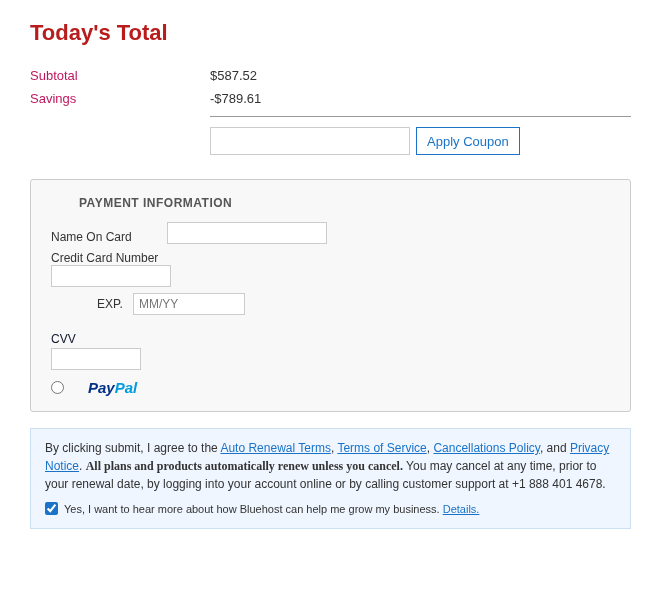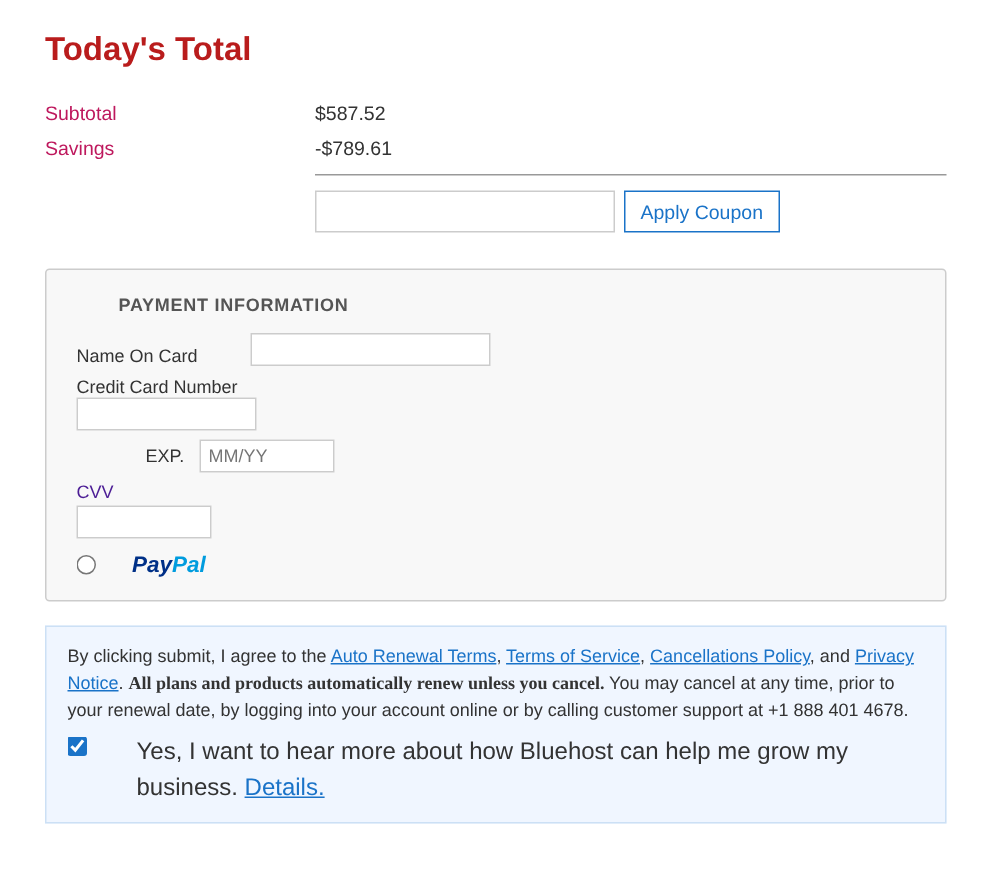--- a/index.html
+++ b/index.html
@@ -199,21 +199,21 @@
 
     .form-block {
       margin-bottom: 6px;
     }
 
     .form-input-cc {
       width: 120px;
     }
 
     .form-input-exp {
-      width: 90px;
+      width: 112px;
     }
 
     .form-input-cvv {
       width: 90px;
     }
 
     .exp-row {
       display: flex;
       align-items: center;
       margin-bottom: 6px;
@@ -228,22 +228,23 @@
     }
 
     .cvv-row {
       display: flex;
       flex-direction: column;
       margin-bottom: 10px;
     }
 
     .cvv-label {
       font-size: 12px;
-      color: #4c1d95;
+      color: #0f172a;
       margin-bottom: 2px;
+      margin-top: 11px;
     }
 
     .paypal-row {
       display: flex;
       align-items: center;
       gap: 24px;
       margin-top: 8px;
     }
 
     .paypal-logo {
@@ -280,23 +281,22 @@
       margin-top: 8px;
       gap: 6px;
     }
 
     .checkbox-row input[type="checkbox"] {
       margin-top: 1px;
       accent-color: #1a73c8;
     }
 
     .checkbox-label {
-      font-size: 16px;
-      color: #333;
-      margin-left: 27px;
+      font-size: 11px;
+      color: #333;
     }
 
     .checkbox-label a {
       color: #1a73c8;
       text-decoration: underline;
     }
   </style>
 </head>
 <body>
 

